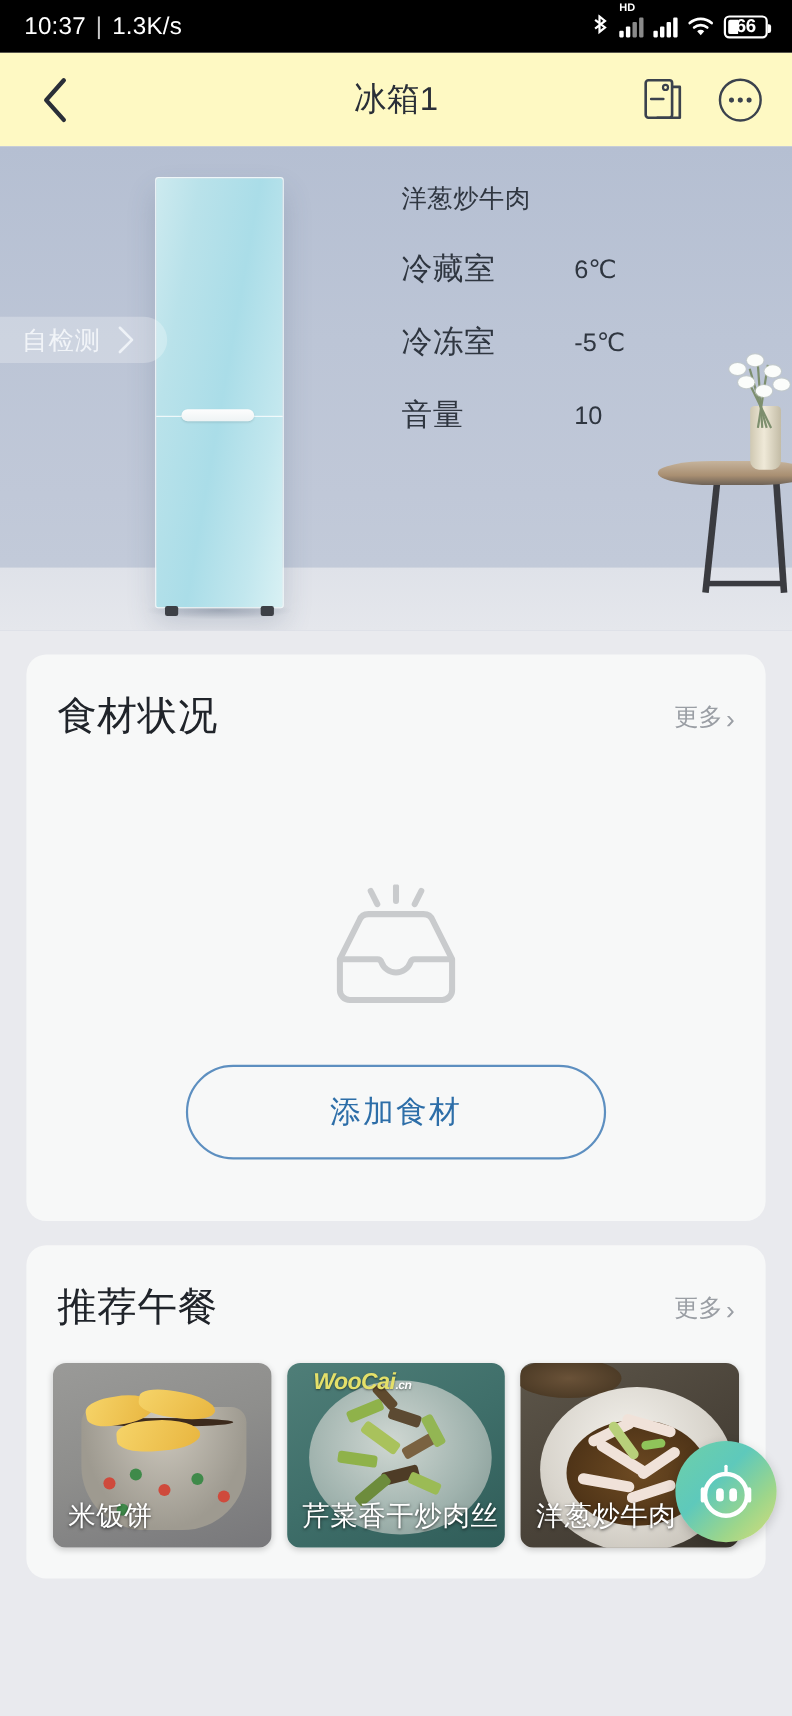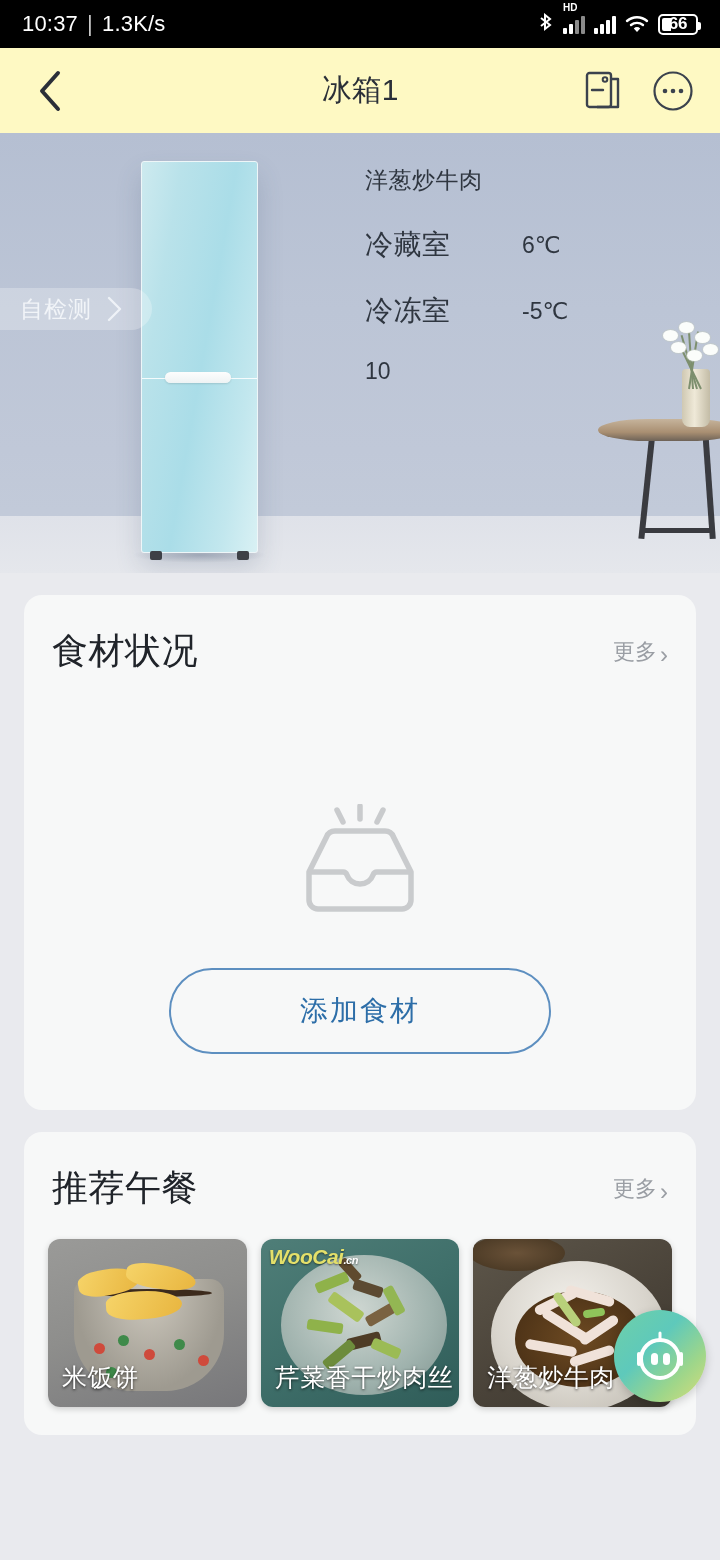--- a/index.html
+++ b/index.html
@@ -176,21 +176,21 @@
   }
   
   .p2 { background:linear-gradient(150deg,#4f7e78 0%,#3f6f6a 50%,#2f5c58 100%); }
   .p2 .plate {
     position:absolute; left:20px; top:16px; width:166px; height:140px;
     background:radial-gradient(ellipse at 45% 40%, #cfd7d2, #9fb2ad 60%, #7d928e 100%);
     border-radius:50%;
   }
   .p2 .food { position:absolute; border-radius:3px; }
   .p2 .wm {
-    position:absolute; left:8px; top:6px; font-size:21px; font-weight:700; font-style:italic;
+    position:absolute; left:24px; top:6px; font-size:21px; font-weight:700; font-style:italic;
     color:#e4e06a; text-shadow:0 1px 2px rgba(0,0,0,.5); letter-spacing:-.5px;
   }
   .p2 .wm .cn { font-size:11px; color:#fff; }
   
   .p3 { background:linear-gradient(150deg,#5d564a 0%,#4a4339 55%,#3a352d 100%); }
   .p3 .plate {
     position:absolute; left:18px; top:22px; width:176px; height:150px;
     background:radial-gradient(ellipse at 45% 35%, #f3f1ec, #d9d5cd 55%, #b9b4aa 100%);
     border-radius:50%;
   }
@@ -331,20 +331,21 @@
       <div class="stats-title">洋葱炒牛肉</div>
       <div class="stat-row">
         <span class="stat-k">冷藏室</span>
         <span class="stat-v">6℃</span>
       </div>
       <div class="stat-row">
         <span class="stat-k">冷冻室</span>
         <span class="stat-v">-5℃</span>
       </div>
       <div class="stat-row">
+        <span class="stat-k">音量</span>
         <span class="stat-v">10</span>
       </div>
     </div>
   </div>
 
   <div class="card">
     <div class="card-head">
       <div class="card-title">食材状况</div>
       <div class="more">
         <span>更多</span>

